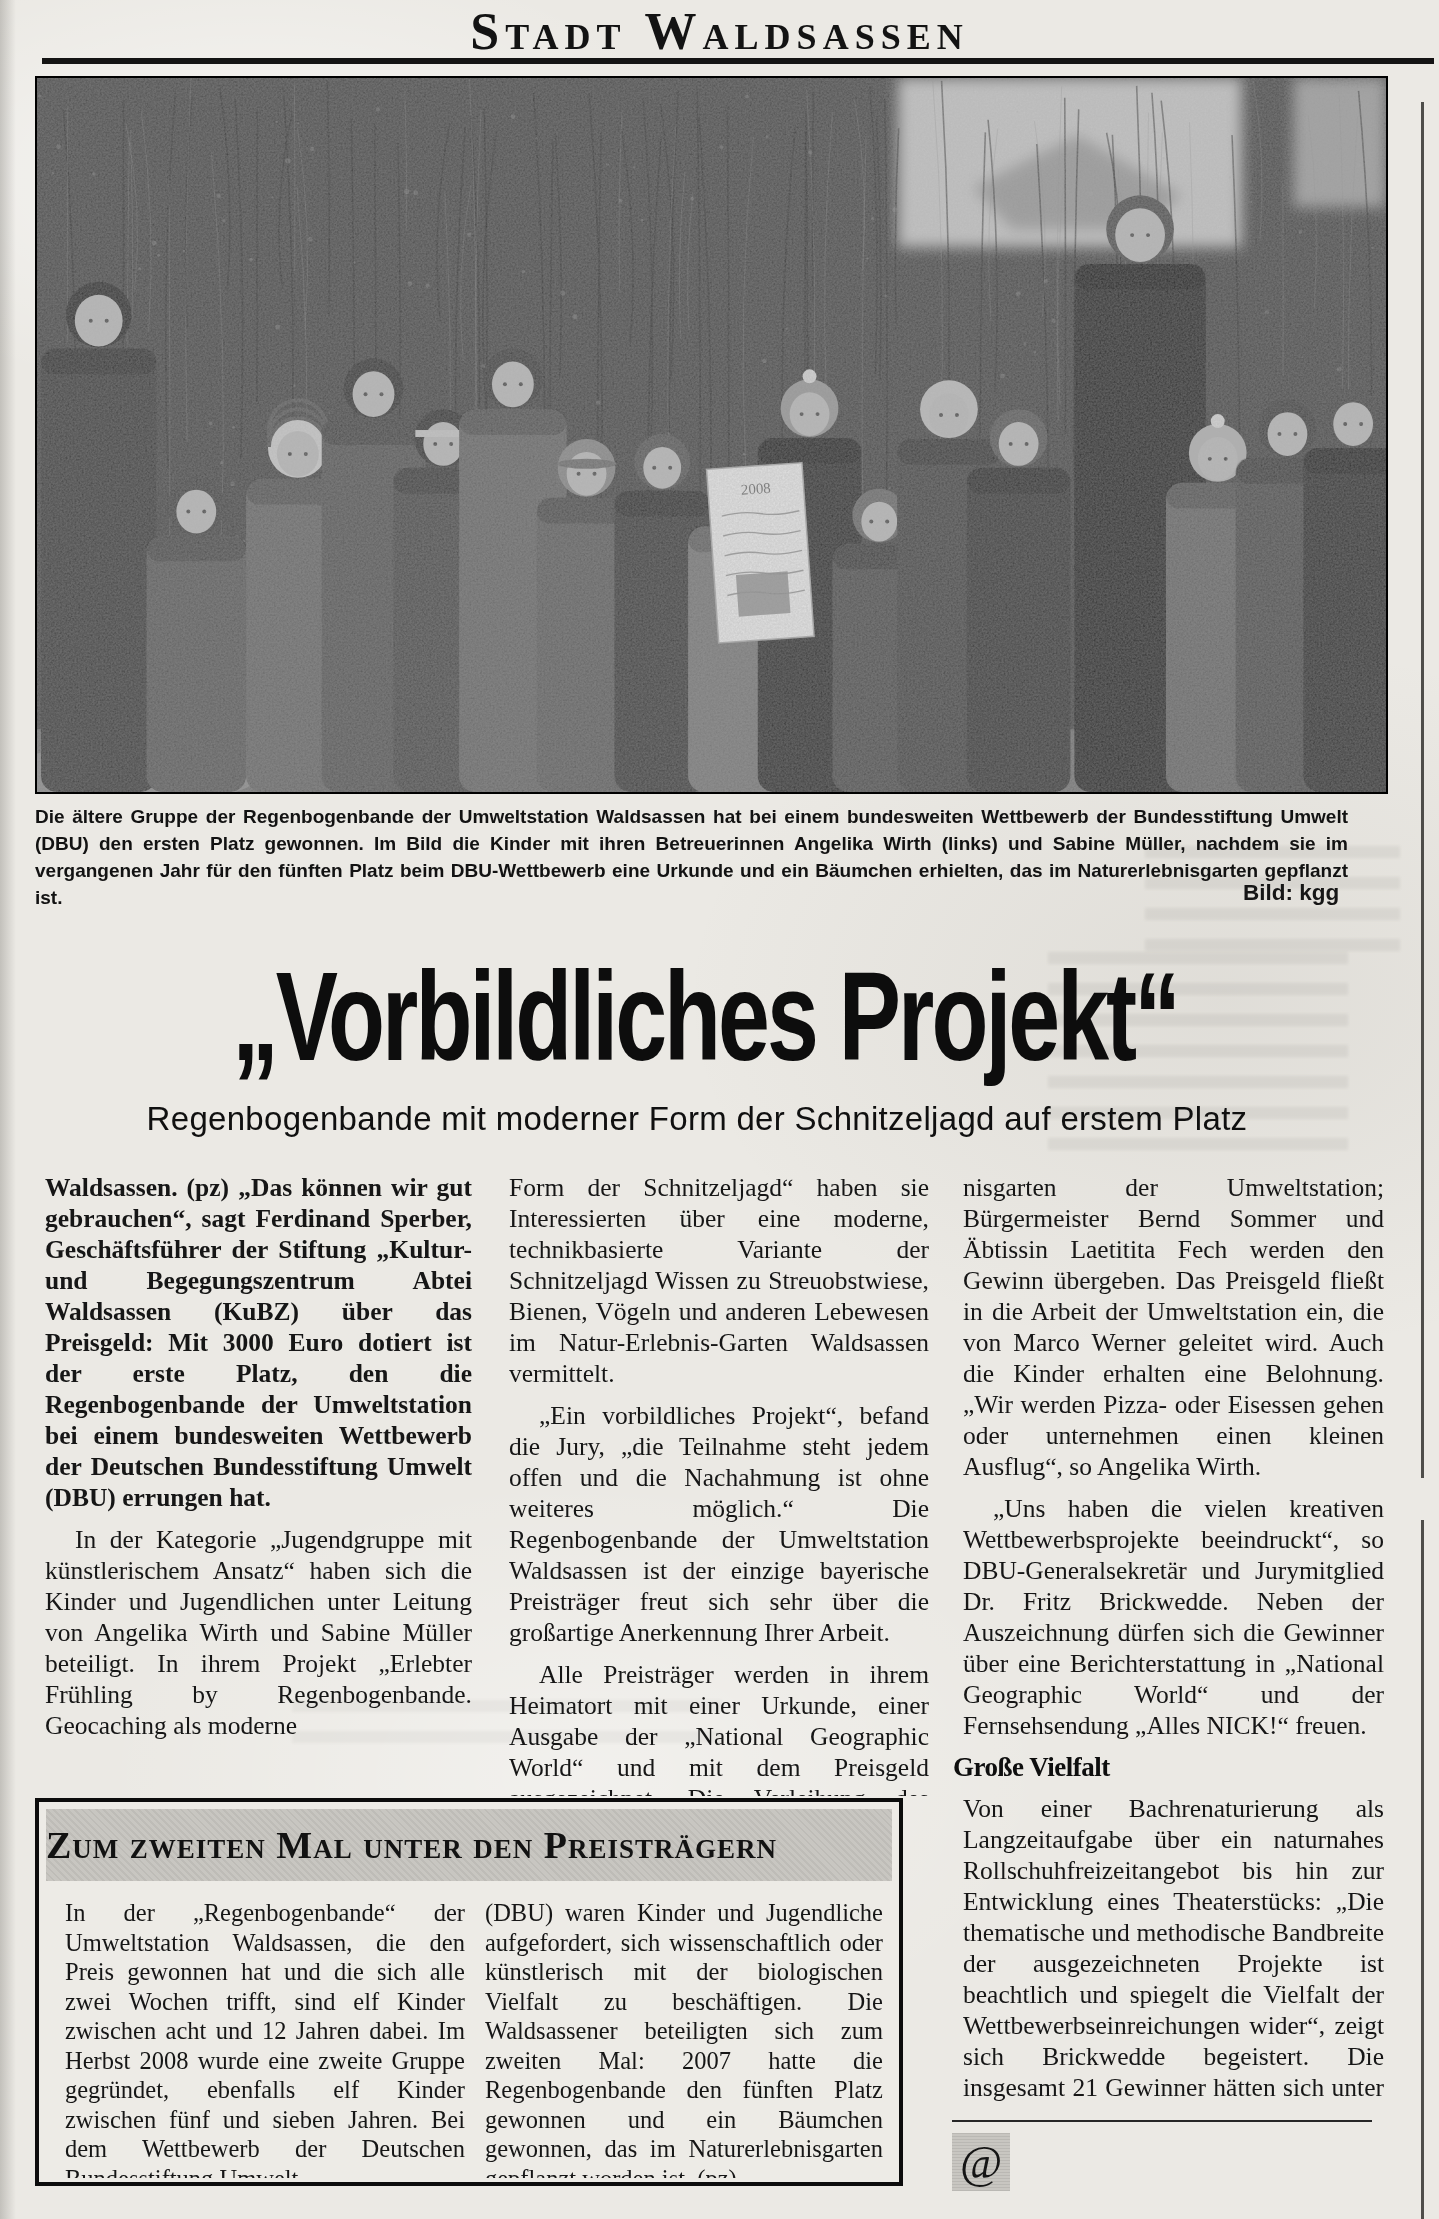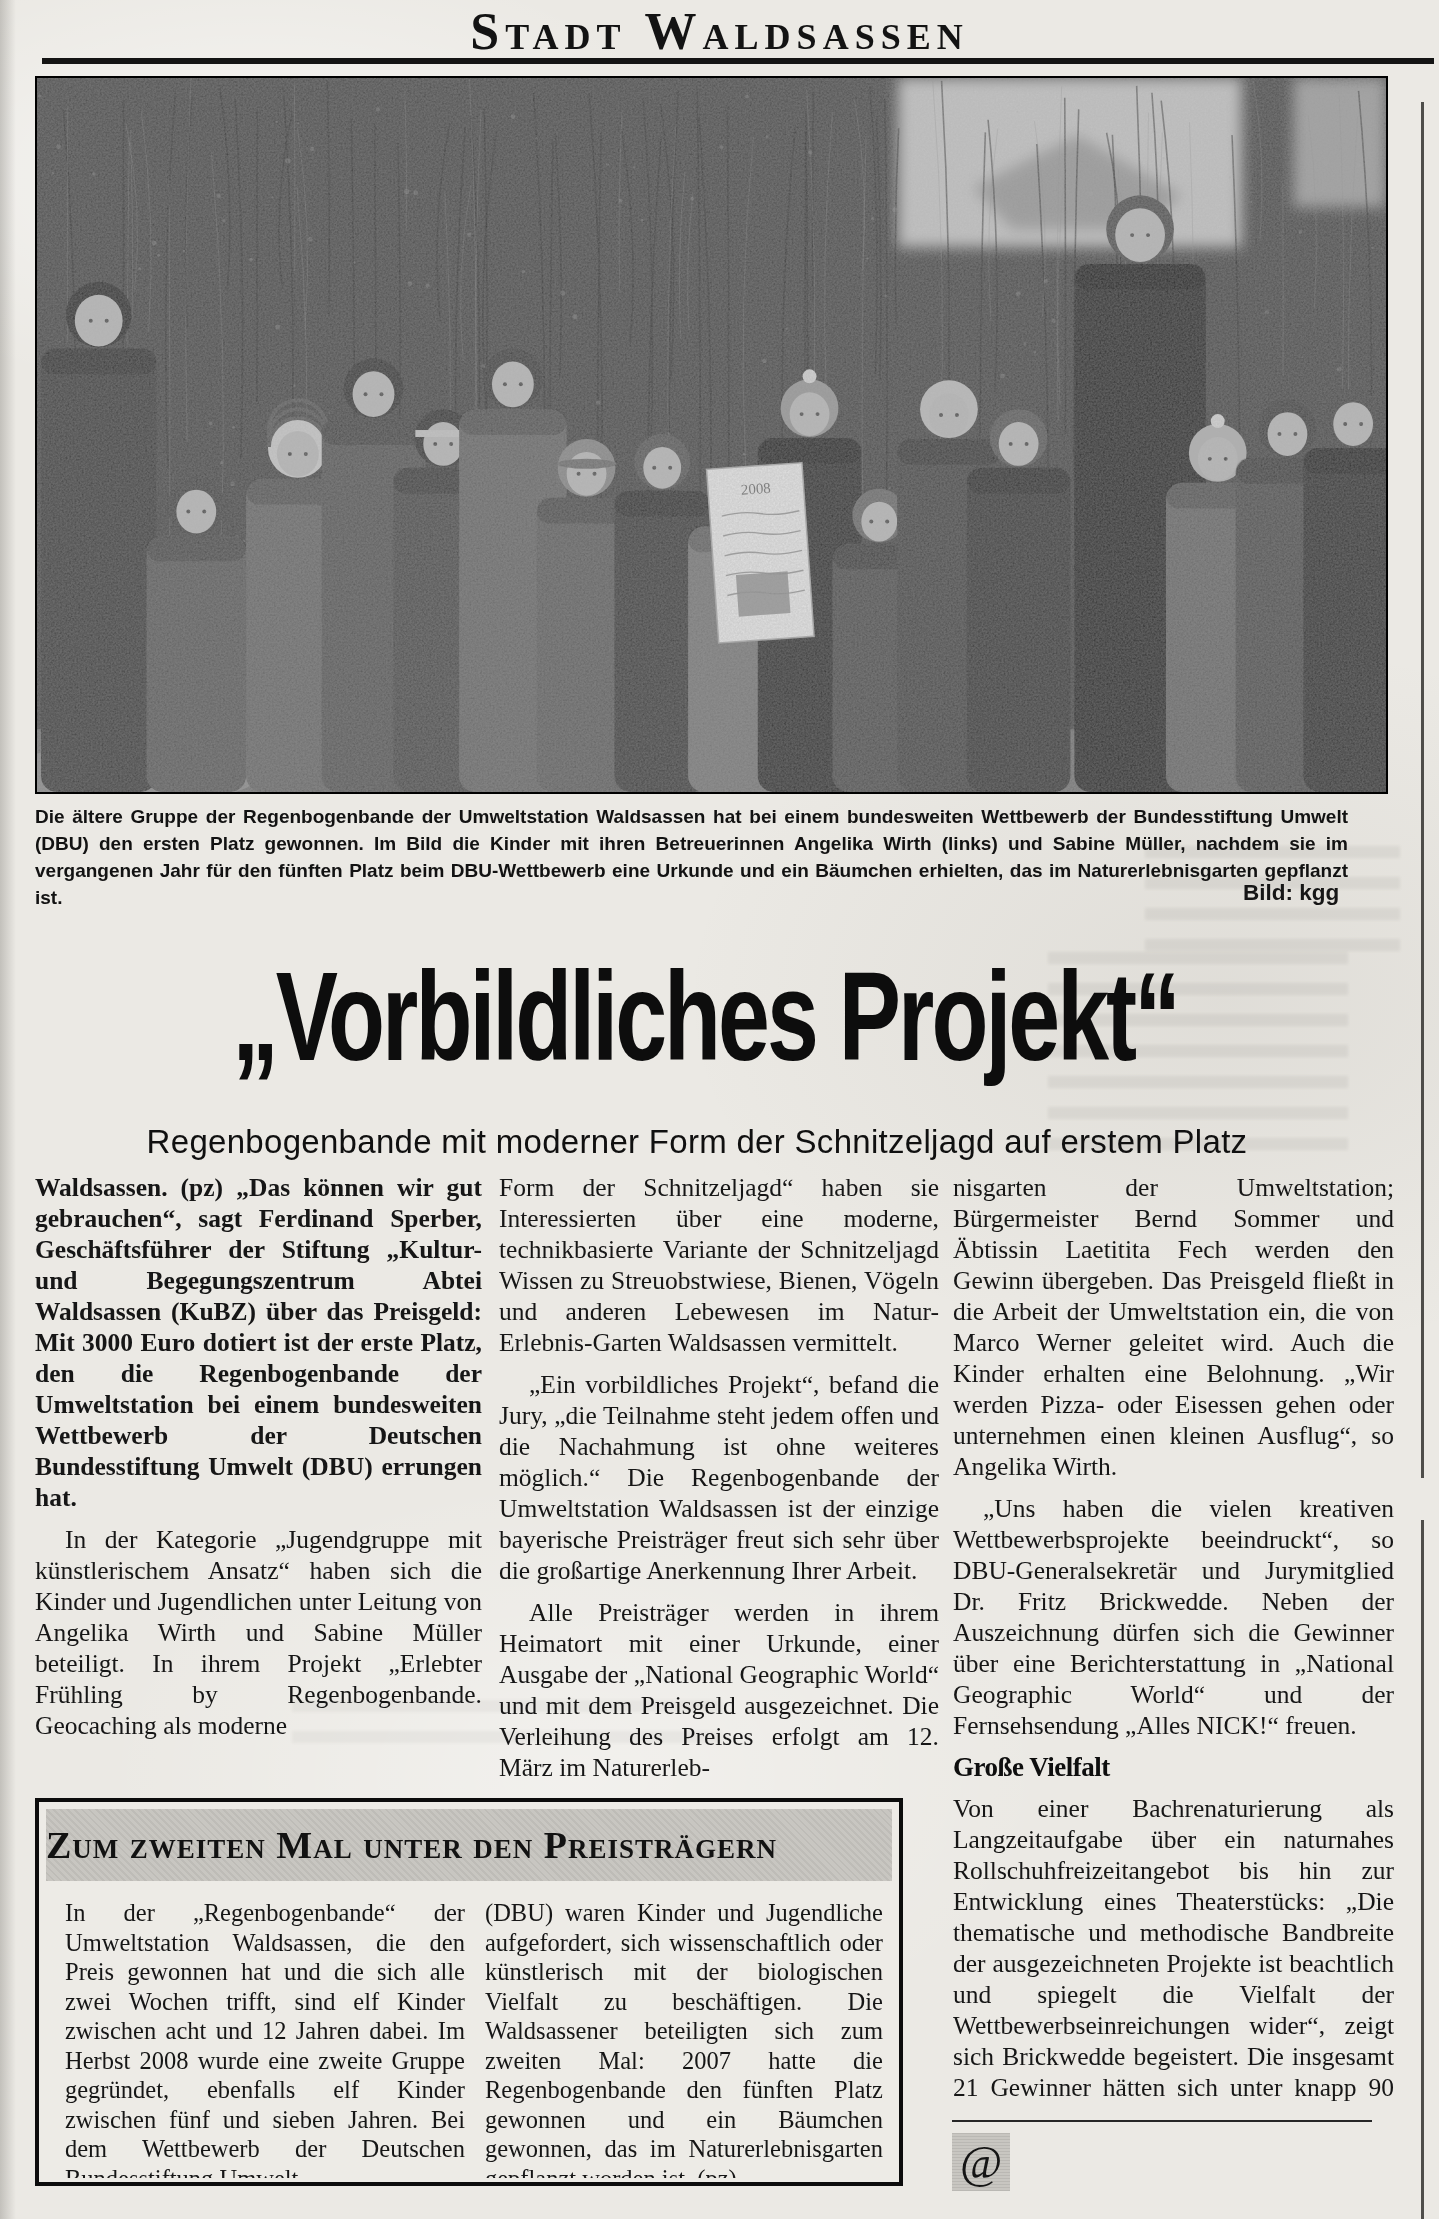--- a/index.html
+++ b/index.html
@@ -28,24 +28,24 @@
     font-family:"Liberation Sans", sans-serif; font-weight:700; font-size:19px;
     line-height:27px; text-align:justify; color:#121212; }
   .credit { position:absolute; left:1243px; top:880px; z-index:2;
     font-family:"Liberation Sans", sans-serif; font-weight:700; font-size:22.5px; }
 
   .headline { position:absolute; top:944px; left:0; width:1340px; text-align:center; z-index:2;
     font-family:"Liberation Sans", sans-serif; font-weight:800; color:#0d0d0d;margin-left:35px; }
   .headline span { display:inline-block; font-size:126px; letter-spacing:-4px;
     transform: scaleX(.74); transform-origin:50% 50%; white-space:nowrap; }
   .subheadline { position:absolute; top:1100px; left:0; width:1394px; text-align:center; z-index:2;
-    font-family:"Liberation Sans", sans-serif; font-size:33px; letter-spacing:.3px; color:#101010;margin-top:23px; }
+    font-family:"Liberation Sans", sans-serif; font-size:33px; letter-spacing:.3px; color:#101010; }
 
   .col { position:absolute; top:1172px; font-size:25.5px; line-height:31px; text-align:justify; z-index:2; }
-  .col p { margin:0 0 11px; }
+  .col p { margin:0 10px 11px; }
   .c1 { left:35px;  width:447px; height:624px; overflow:hidden; }
   .c2 { left:499px; width:440px; height:624px; overflow:hidden; }
   .c3 { left:953px; width:441px; height:930px; overflow:hidden; }
   .lead { font-weight:700; }
   .ind { text-indent:30px; }
   .vielfalt { font-family:Liberation Serif, serif; font-size:27px; font-weight:700;
     margin:4px 0 10px; letter-spacing:-.5px; color:#0e0e0e; }
 
   .infobox { position:absolute; left:35px; top:1798px; width:868px; height:388px; z-index:2;
     border:4px solid #0c0c0c; background:#edebe6; }

